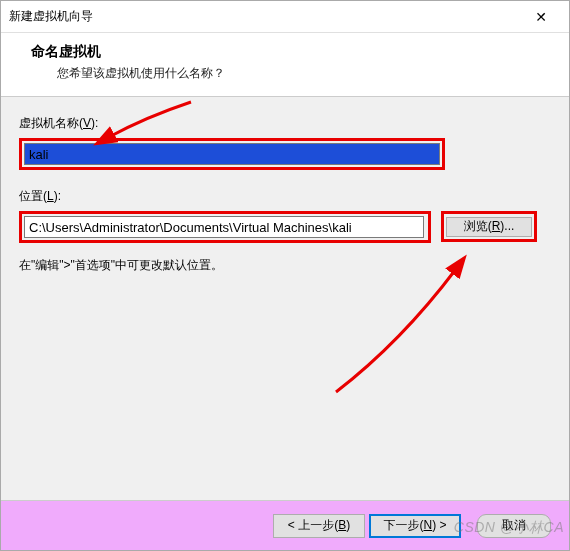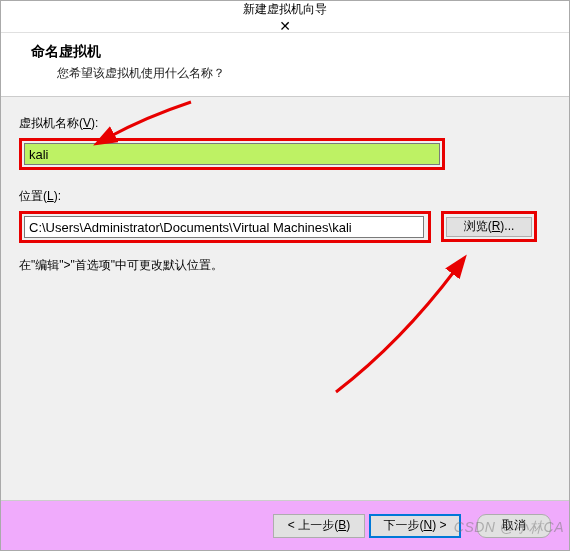--- a/index.html
+++ b/index.html
@@ -1,28 +1,28 @@
 <!DOCTYPE html>
 <html><head>
   <meta charset="utf-8">
   <style>
     * { box-sizing: border-box; margin: 0; padding: 0; font-family: "Microsoft YaHei", "Segoe UI", sans-serif; }
     body { width: 570px; height: 551px; background: #fff; position: relative; overflow: hidden; }
     .window { width: 570px; height: 551px; border: 1px solid #aaa; background: #fff; display: flex; flex-direction: column; }
-    .titlebar { height: 32px; display: flex; align-items: center; padding: 0 8px; background: #fff; border-bottom: 1px solid #e0e0e0; flex-direction: column; }
+    .titlebar { height: 32px; display: flex; align-items: center; padding: 0 8px; background: #fff; border-bottom: 1px solid #e0e0e0; }
     .titlebar-text { font-size: 12px; flex: 1; color: #000; }
     .close-btn { width: 40px; height: 30px; display: flex; align-items: center; justify-content: center; font-size: 14px; color: #000; background: transparent; border: none; }
     .header { padding: 10px 18px 14px 30px; border-bottom: 1px solid #ccc; }
     .header-title { font-size: 14px; font-weight: bold; color: #000; }
     .header-sub { font-size: 12px; color: #222; margin-left: 26px; margin-top: 4px; }
     .content { flex: 1; background: #f0f0f0; padding: 18px 18px 0 18px; position: relative; }
     .section-label { font-size: 12px; color: #000; margin-bottom: 6px; }
     .section-label u { text-decoration: underline; }
     .name-row { margin-bottom: 18px; }
-    .text-input { width: 416px; height: 22px; font-size: 13px; padding: 1px 4px; border: 1px solid #7a7a7a; background: #bef264; color: #000; }
+    .text-input { width: 416px; height: 22px; font-size: 13px; padding: 1px 4px; border: 1px solid #7a7a7a; background: #1d4ed8; color: #000; }
     .name-input-wrap { border: 3px solid #e80000; width: 426px; padding: 2px; }
     .loc-row { display: flex; align-items: flex-start; gap: 10px; }
     .loc-input-wrap { border: 3px solid #e80000; width: 412px; padding: 2px; }
     .loc-input { width: 400px; height: 22px; font-size: 13px; padding: 1px 4px; border: 1px solid #7a7a7a; background: #fff; color: #000; }
     .browse-wrap { border: 3px solid #e80000; padding: 2px; }
     .browse-btn { width: 86px; height: 20px; font-size: 12px; background: #e1e1e1; border: 1px solid #adadad; color: #000; }
     .hint { font-size: 12px; color: #000; margin-top: 14px; }
     .footer { height: 50px; background: #f0abfc; border-top: 1px solid #ccc; display: flex; align-items: center; justify-content: flex-end; padding-right: 18px; gap: 4px; }
     .footer-btn { height: 24px; min-width: 92px; font-size: 12px; background: #e1e1e1; border: 1px solid #adadad; color: #000; padding: 0 12px; }
     .footer-btn.primary { border: 2px solid #0078d7; }

